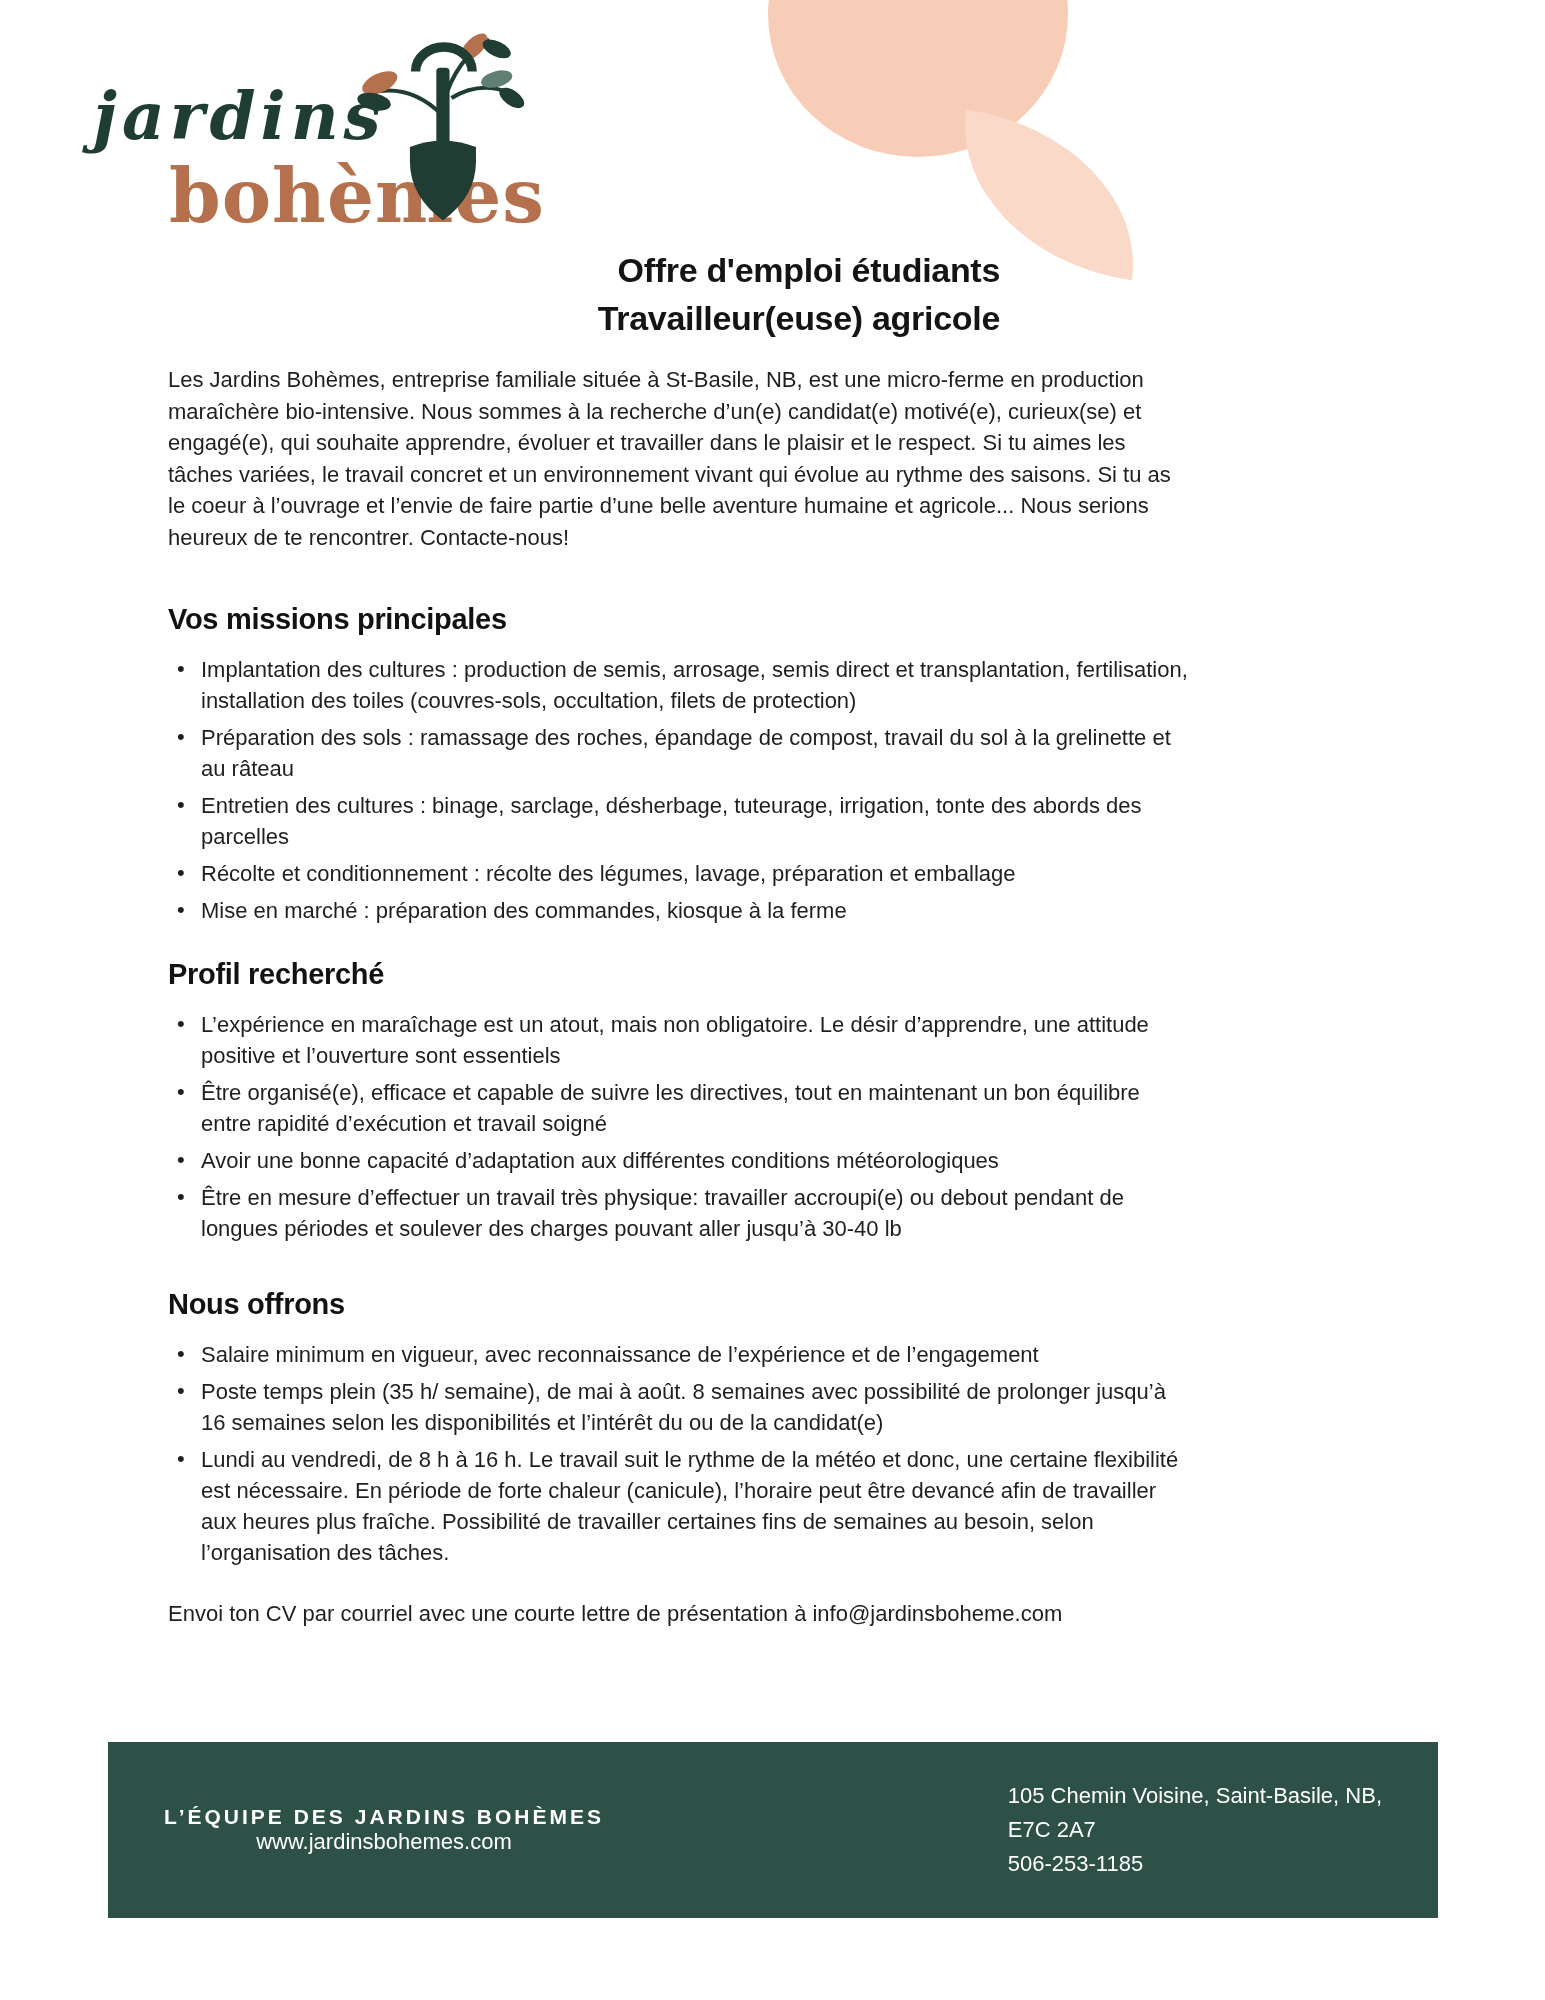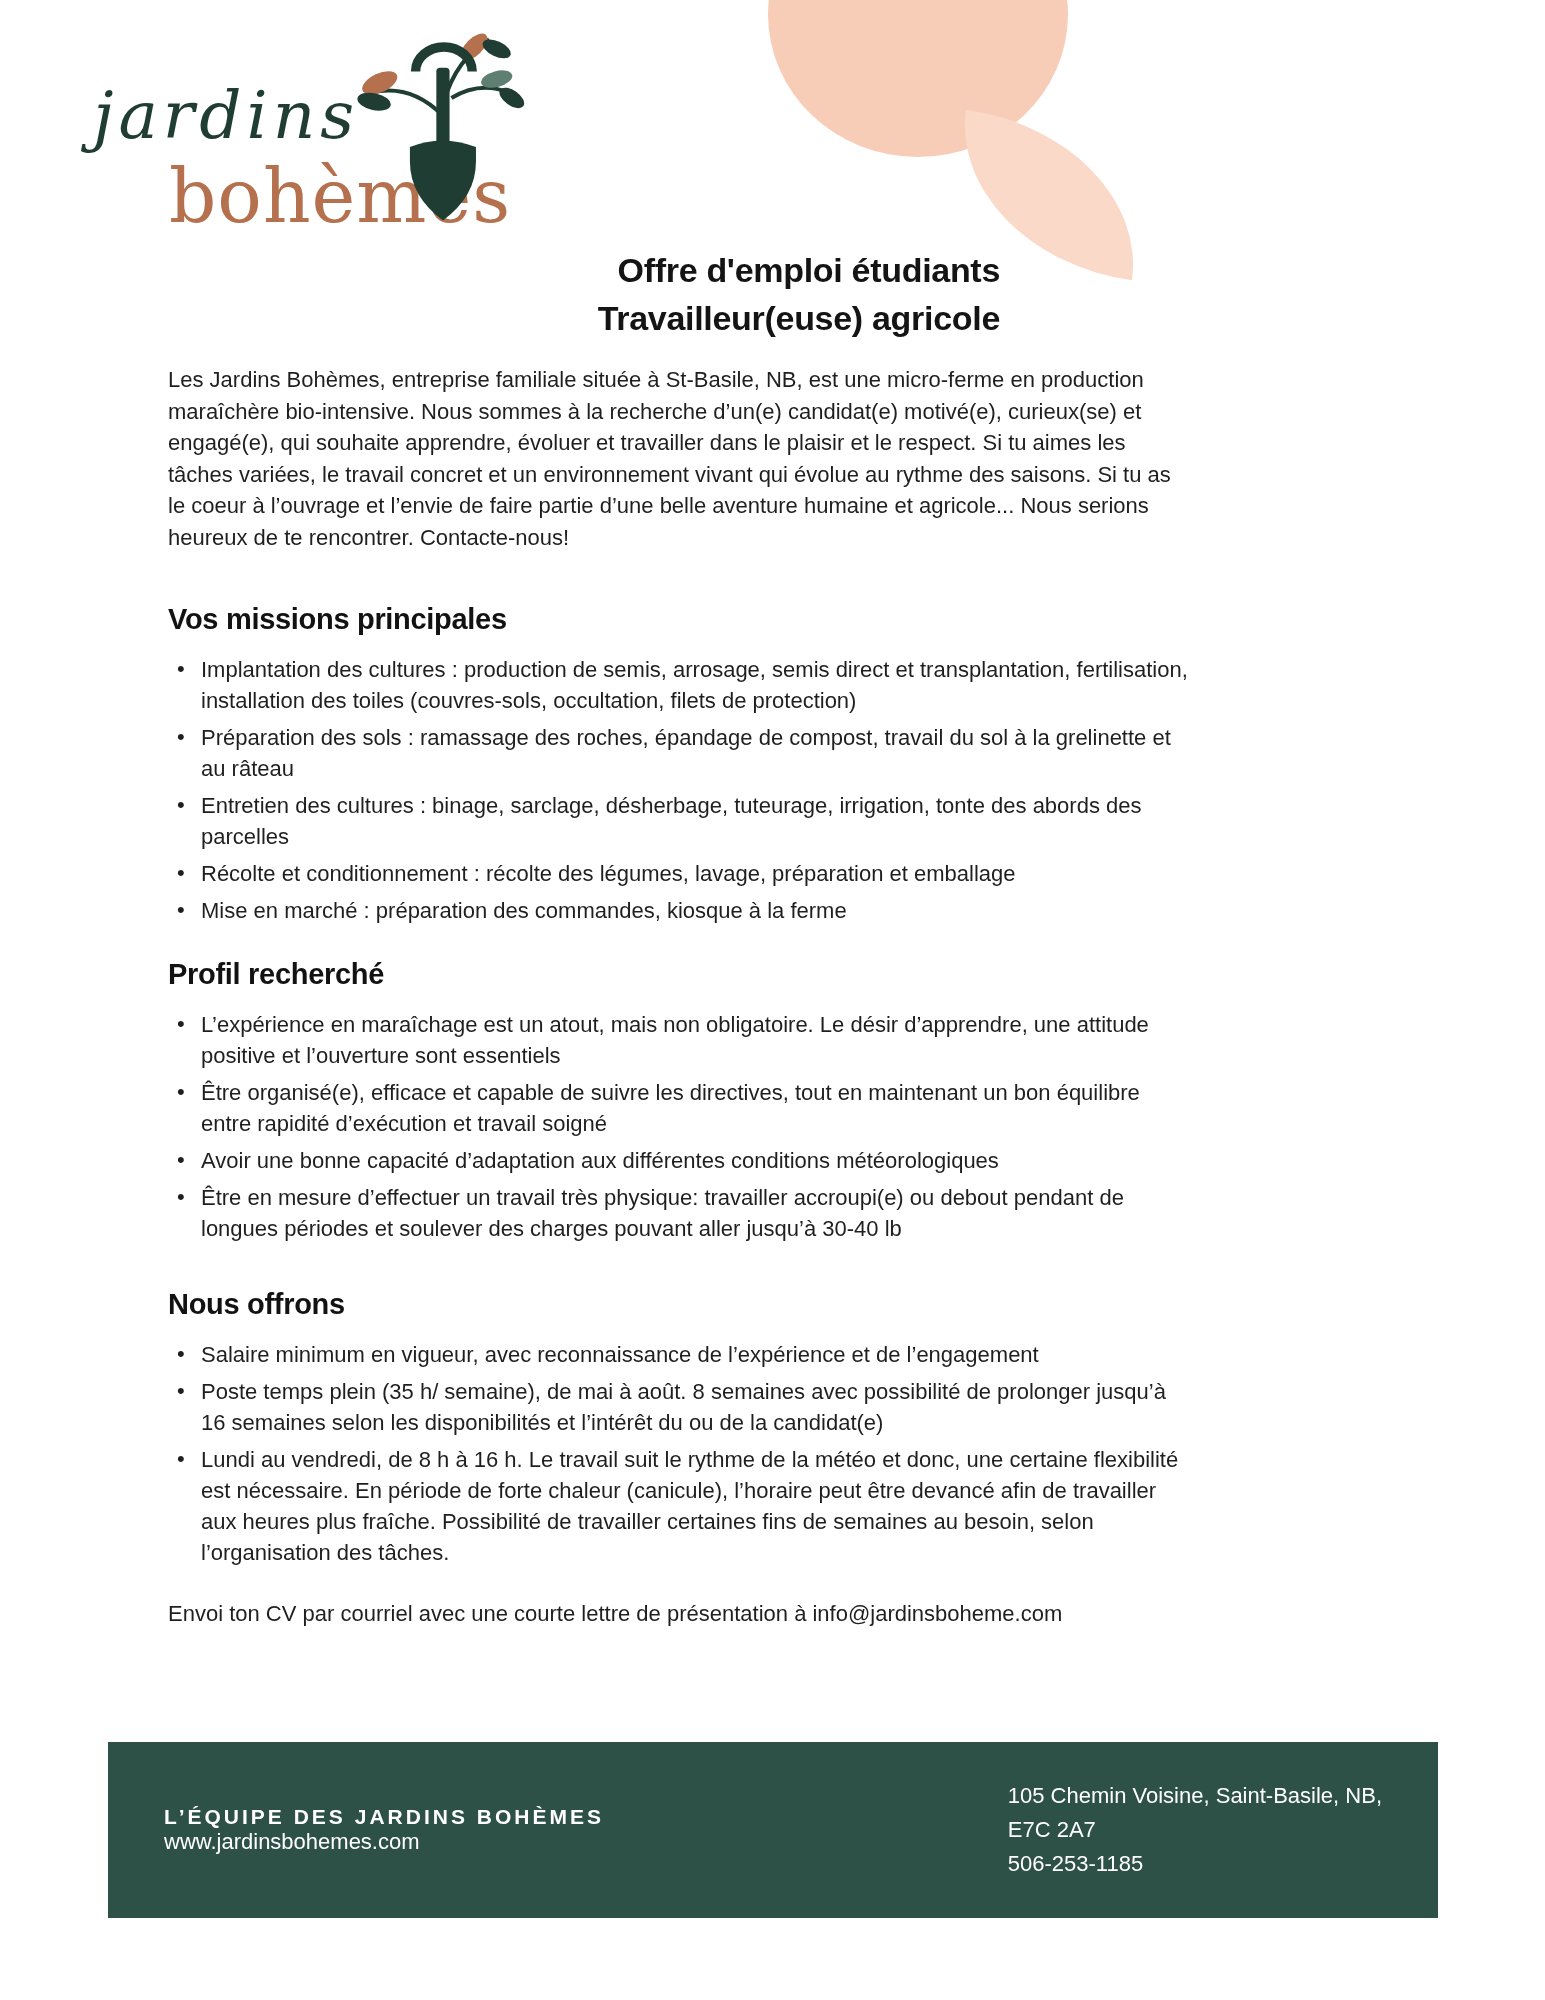--- a/index.html
+++ b/index.html
@@ -13,21 +13,21 @@
   .petal-top {
     position:absolute; left:768px; top:-128px; width:300px; height:285px;
     background:#f8cdb8; border-radius:50%;
   }
   .petal-side {
     position:absolute; left:955px; top:122px; width:188px; height:146px;
     background:#fad9c8; border-radius:0 100% 0 100%; transform:rotate(8deg);
   }
 
   
-  .logo { position:absolute; left:85px; top:25px; width:420px; height:240px; }
+  .logo { position:absolute; left:85px; top:25px; width:420px; height:240px;font-weight:bold; }
   .logo-script {
     position:absolute; left:8px; top:52px;
     font-family:"DejaVu Serif", serif; font-style:italic;
     font-size:66px; color:#1f3d33; letter-spacing:5px;
   }
   .logo-serif {
     position:absolute; left:84px; top:128px;
     font-family:"DejaVu Serif", serif;
     font-size:74px; color:#b5714e; letter-spacing:1px;
   }
@@ -66,21 +66,21 @@
   .block-postuler h2 { margin-bottom:24px; }
 
   
   .footer {
     position:absolute; left:108px; top:1742px; width:1330px; height:176px;
     background:#2d5147; color:#ffffff;
     display:flex; justify-content:space-between; align-items:center;
     padding:0 56px;
   }
   .footer-team { font-size:21px; font-weight:bold; letter-spacing:3px; }
-  .footer-site { font-size:22px; }
+  .footer-site { font-size:22px;text-align:center; }
   .footer-right { text-align:left; font-size:22px; line-height:34px; }
 </style>
 </head>
 <body>
 
 <div class="page">
 
   <div class="petal-top"></div>
   <div class="petal-side"></div>
 

